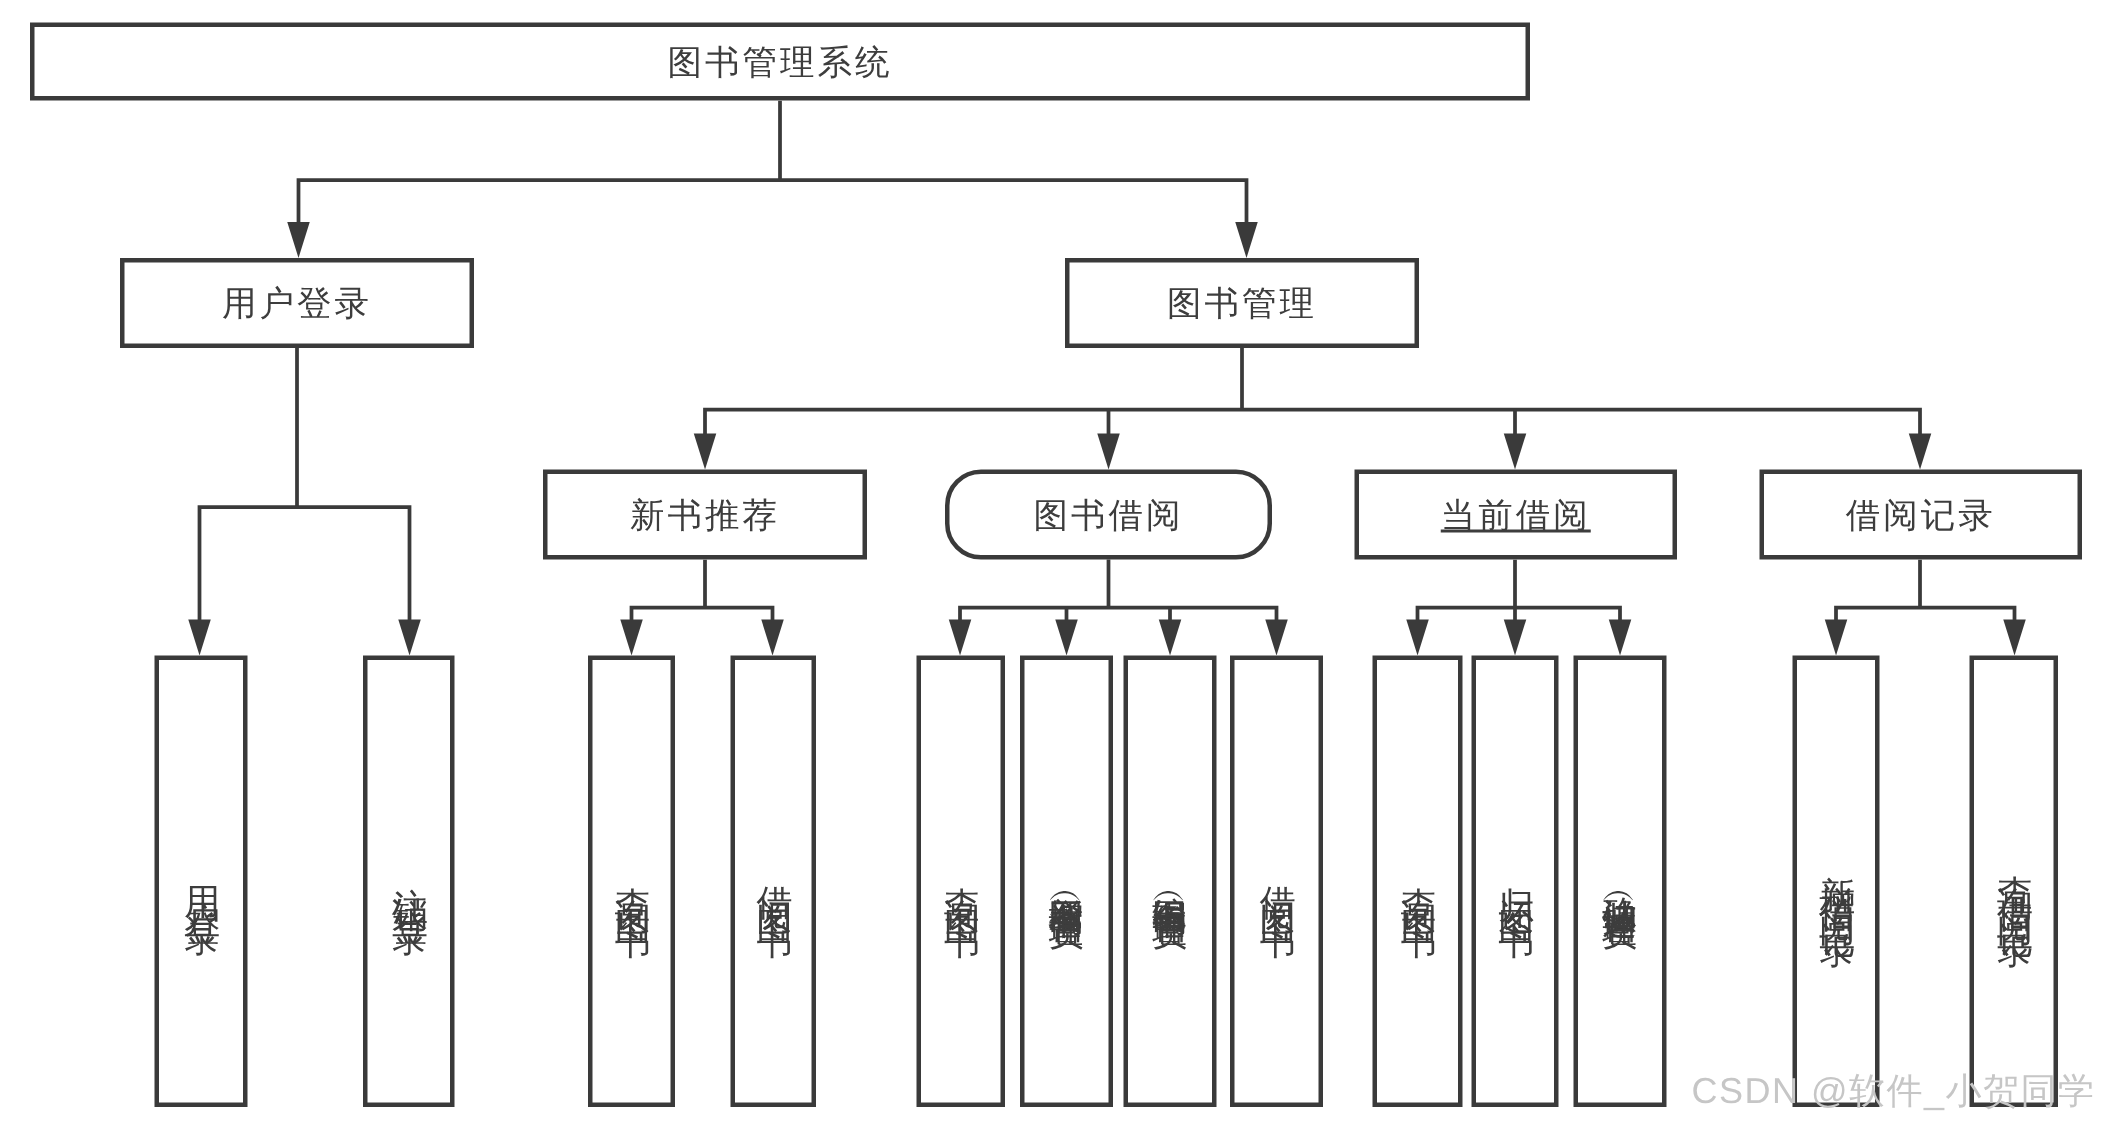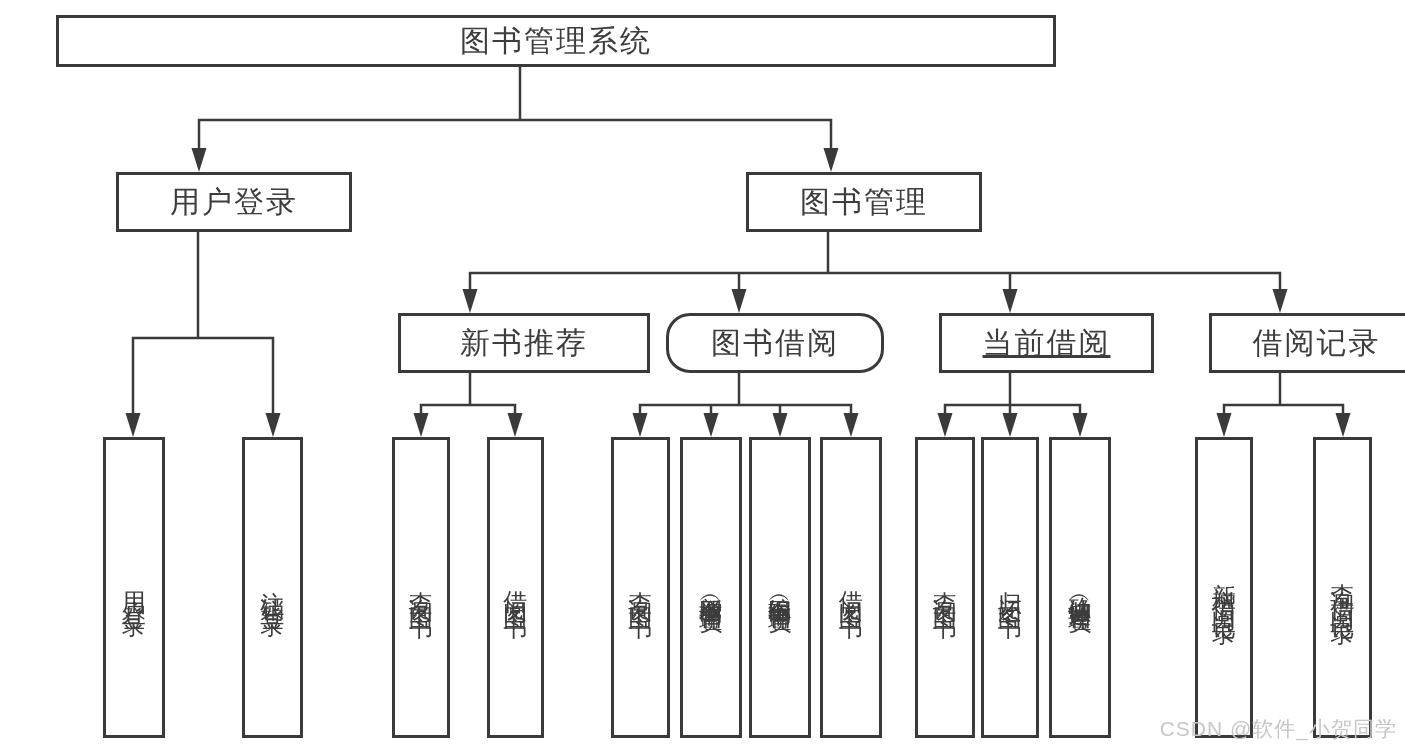--- a/index.html
+++ b/index.html
@@ -13,34 +13,34 @@
     position:relative;width:1405px;height:747px;background:var(--bg);
     font-family:"Liberation Sans","DejaVu Sans",sans-serif;
     color:var(--text);overflow:hidden;
   }
   svg.connectors{position:absolute;left:0;top:0;color:var(--line);}
   svg.connectors path{stroke:currentColor;stroke-width:2.5;fill:none;}
   svg.connectors polygon{fill:currentColor;stroke:none;}
   .hnode{
     position:absolute;border:3px solid var(--line);background:var(--bg);
     display:flex;align-items:center;justify-content:center;
-    font-size:30px;letter-spacing:2px;box-sizing:border-box;white-space:nowrap;margin-left:36px;
+    font-size:23px;letter-spacing:2px;box-sizing:border-box;white-space:nowrap;
   }
   .vnode{
     position:absolute;border:3px solid var(--line);background:var(--bg);
     display:flex;align-items:center;justify-content:center;box-sizing:border-box;
   }
   .vtext{
     writing-mode:vertical-rl;text-orientation:mixed;
     font-size:24px;letter-spacing:8px;line-height:1.15;white-space:nowrap;
   }
   .vtext.long{font-size:23px;letter-spacing:2px;}
   .watermark{
     position:absolute;right:8px;bottom:4px;color:var(--wm);
-    font-size:21px;letter-spacing:1px;white-space:nowrap;
+    font-size:24px;letter-spacing:1px;white-space:nowrap;
   }
 </style>
 </head>
 <body>
 
 <div class="stage">
 
   <svg class="connectors" id="connector-svg" width="1405" height="747">
 
     <path d="M520 67 V120"></path>
@@ -85,21 +85,21 @@
       <polygon points="1072.5,413 1087.5,413 1080,437"></polygon>
       <polygon points="1216.5,413 1231.5,413 1224,437"></polygon>
       <polygon points="1335.5,413 1350.5,413 1343,437"></polygon>
     </svg>
 
   <div class="hnode" style="left:20px;top:15px;width:1000px;height:52px;">图书管理系统</div>
 
   <div class="hnode" style="left:80px;top:172px;width:236px;height:60px;">用户登录</div>
   <div class="hnode" style="left:710px;top:172px;width:236px;height:60px;">图书管理</div>
 
-  <div class="hnode" style="left:362px;top:313px;width:252px;height:60px;">新书推荐</div>
+  <div class="hnode" style="left:362px;top:313px;width:216px;height:60px;">新书推荐</div>
   <div class="hnode" style="left:630px;top:313px;width:218px;height:60px;border-radius:24px;">图书借阅</div>
   <div class="hnode" style="left:903px;top:313px;width:215px;height:60px;text-decoration:underline;">当前借阅</div>
   <div class="hnode" style="left:1173px;top:313px;width:215px;height:60px;">借阅记录</div>
 
   <div class="vnode" style="left:103px;top:437px;width:62px;height:301px;">
     <span class="vtext">用户登录</span>
   </div>
   <div class="vnode" style="left:242px;top:437px;width:61px;height:301px;">
     <span class="vtext">注销登录</span>
   </div>

